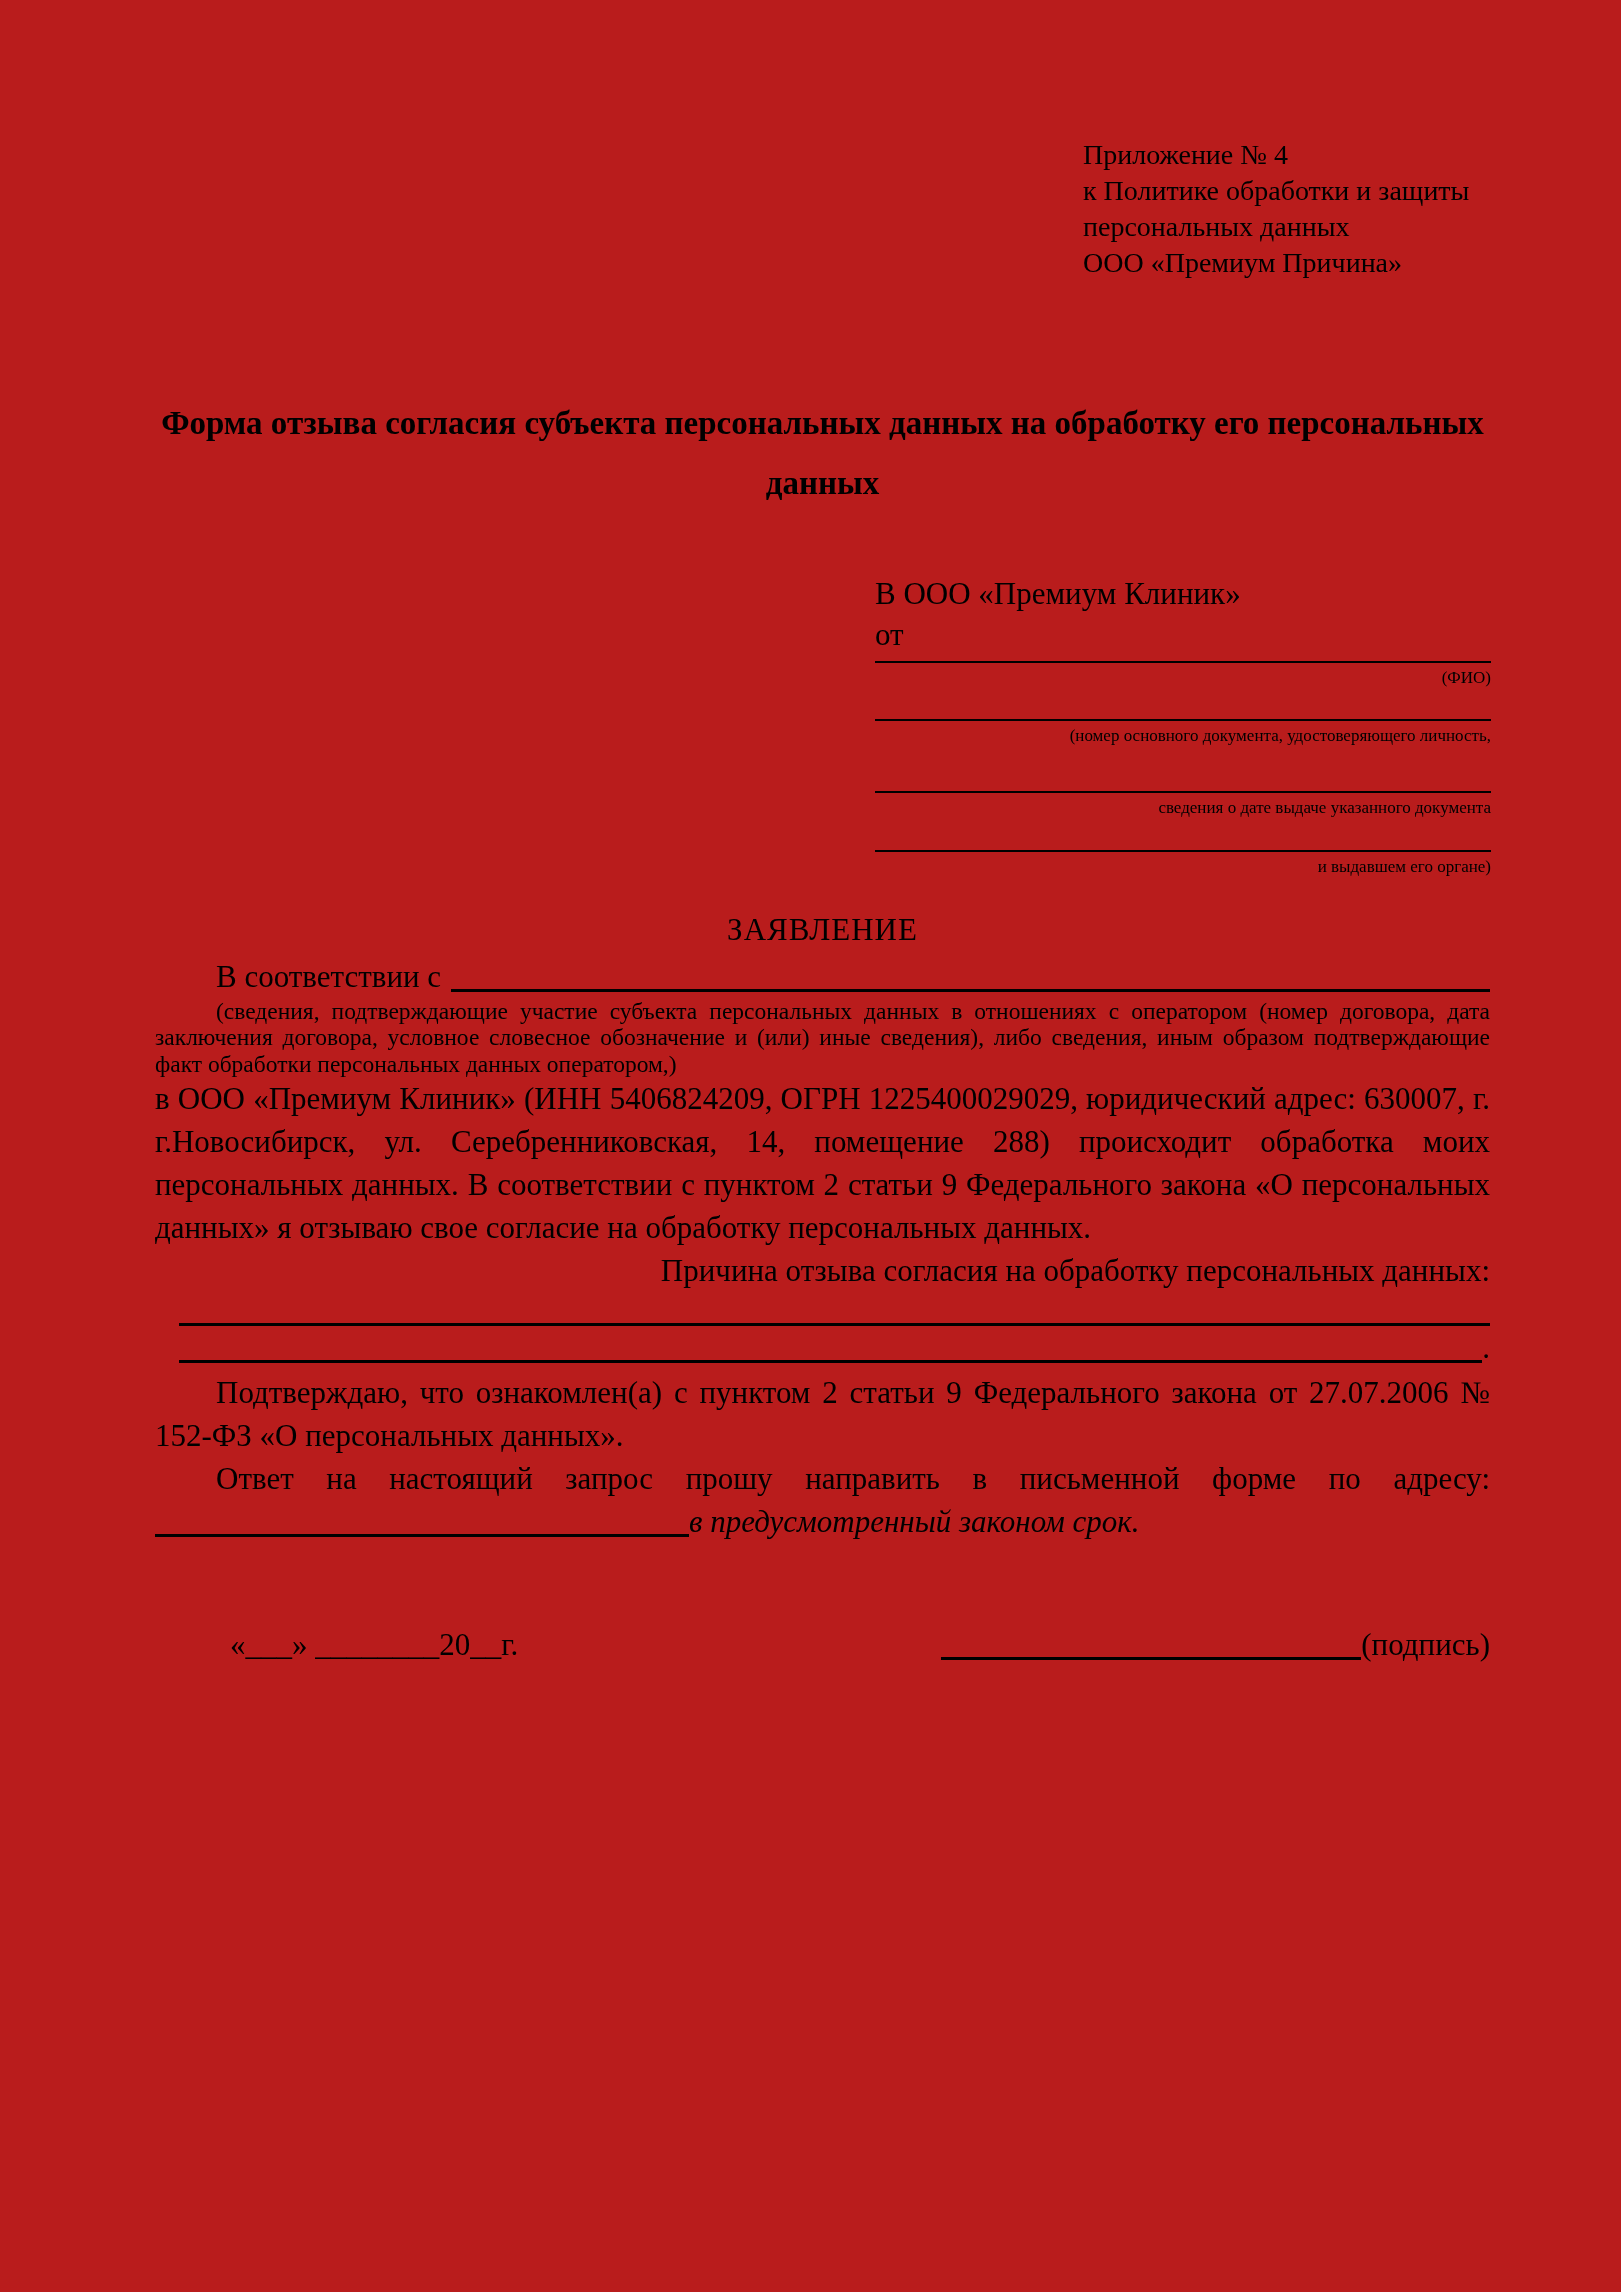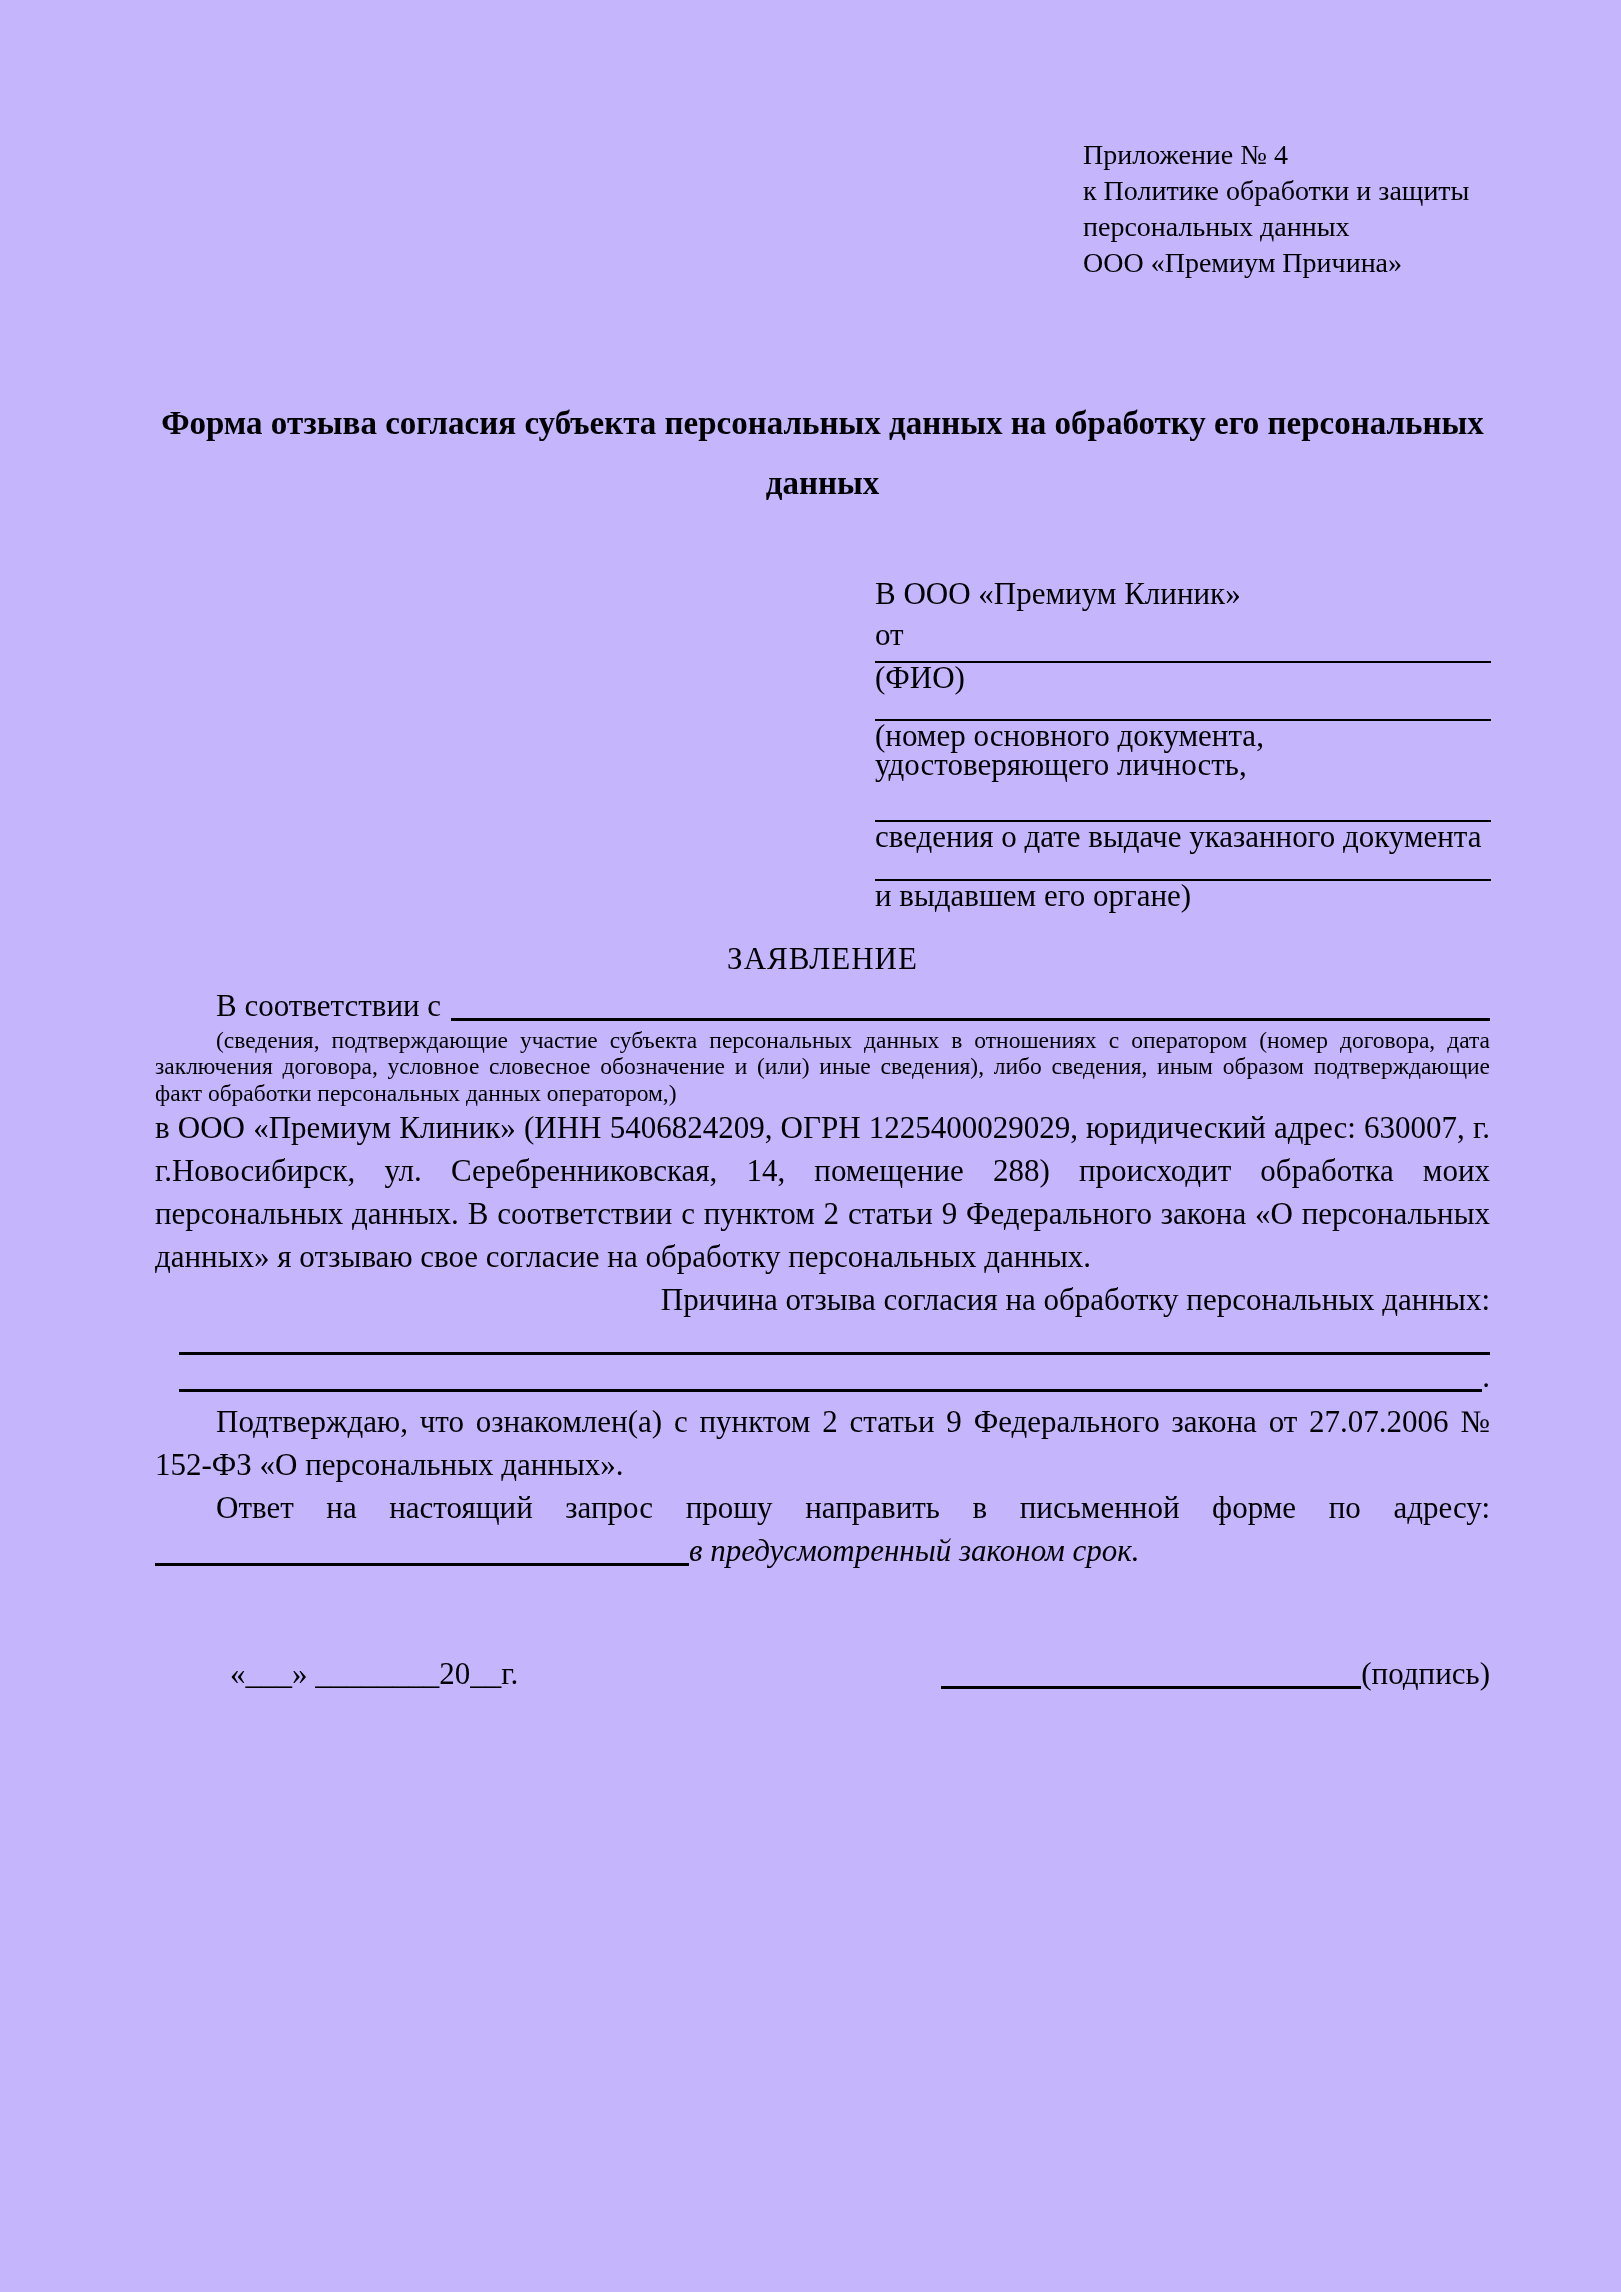--- a/index.html
+++ b/index.html
@@ -1,28 +1,28 @@
 <!DOCTYPE html>
 <html lang="ru"><head>
 <meta charset="utf-8">
 <style>
   html,body{margin:0;padding:0;background:#ffffff;}
   .page{
     width:1621px;height:2293px;box-sizing:border-box;position:relative;
-    background:#c4b5fd;color:#000000;overflow:hidden;
+    background:#b91c1c;color:#000000;overflow:hidden;
     padding:0 131px 0 155px;
     font-family:"Liberation Serif","DejaVu Serif",serif;
     font-size:31px;line-height:43px;
   }
   .annex{margin-top:137px;margin-left:928px;font-size:28px;line-height:36px;white-space:nowrap;}
   .title{margin-top:112px;text-align:center;font-weight:bold;font-size:33px;line-height:60px;}
   .addressee{margin-top:60px;margin-left:720px;width:616px;}
   .addr-line{line-height:41px;}
   .rule{border-bottom:2.9px solid #000;}
-  .cap{text-align:left;font-size:31px;line-height:29px;}
+  .cap{text-align:right;font-size:17px;line-height:29px;}
   .r1{height:5.9px;}
   .r2{height:27.4px;}
   .r3{height:41px;}
   .r4{height:27.4px;}
   .heading{margin-top:27.4px;text-align:center;letter-spacing:1px;}
   .fillrow{display:flex;align-items:flex-end;}
   .grow{flex:1 1 auto;border-bottom:3.9px solid #000;margin-bottom:5.9px;}
   .accordance{margin-top:3.9px;padding-left:61px;}
   .accordance .grow{margin-left:9.8px;}
   .footnote{font-size:23.5px;line-height:26.5px;text-align:justify;text-indent:61px;}

